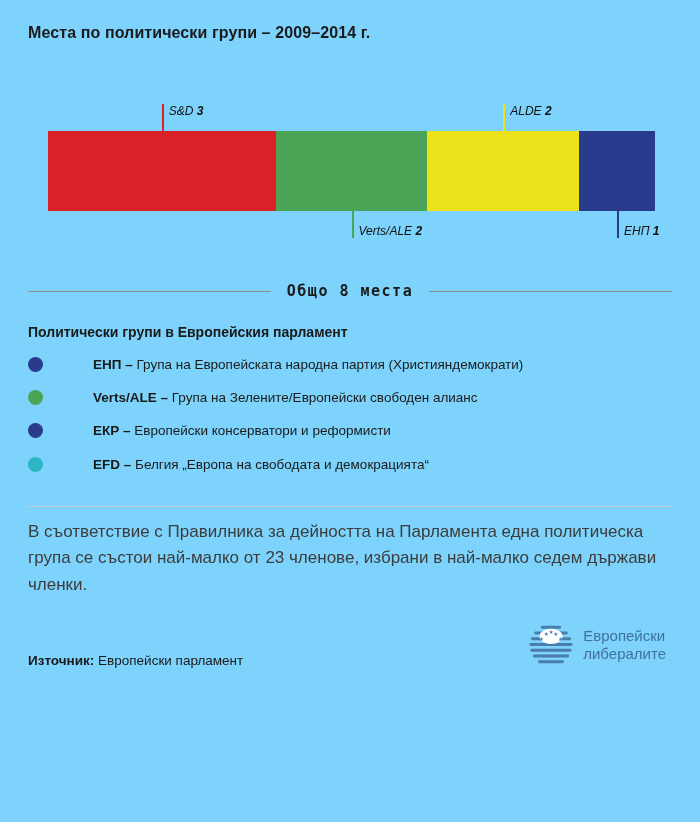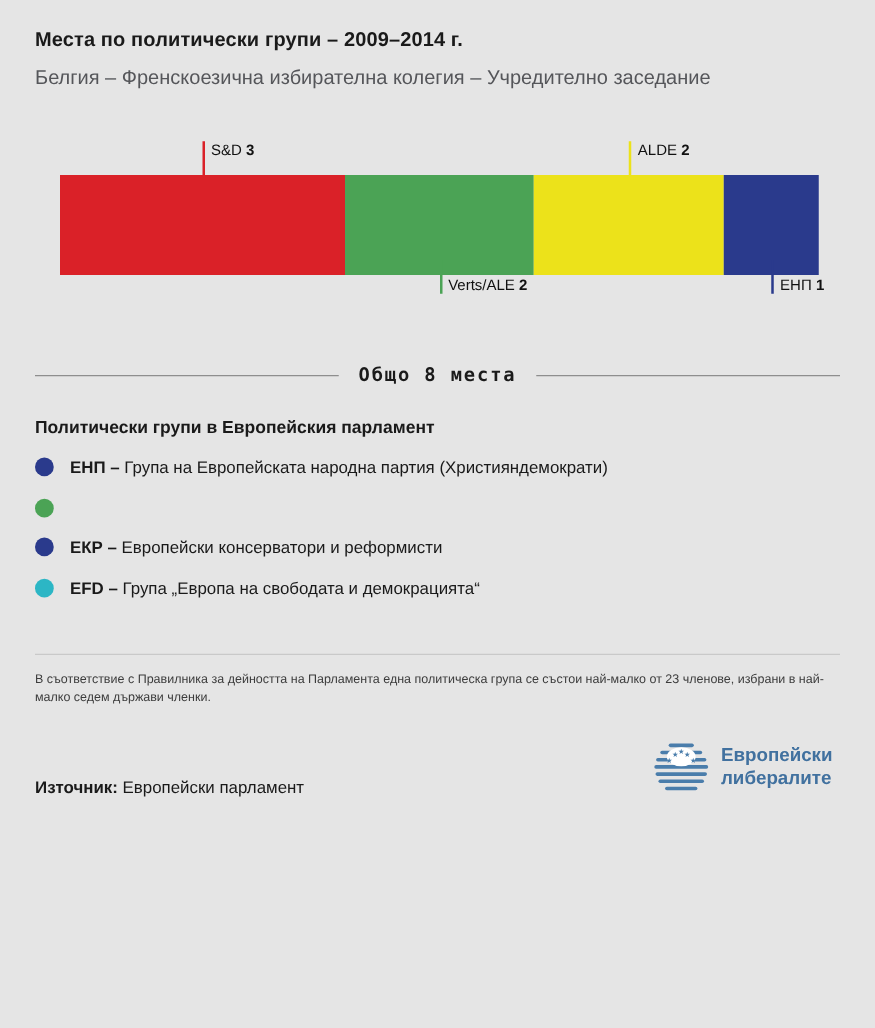--- a/index.html
+++ b/index.html
@@ -1,60 +1,59 @@
 <!DOCTYPE html>
 <html><head>
 <meta charset="utf-8">
 <style>
   html,body { margin:0; padding:0; background:#ffffff; }
   body { font-family:"Liberation Sans", sans-serif; color:#1a1a1a; }
-  .page { width:700px; height:822px; box-sizing:border-box; padding:16px 28px 18px 28px; position:relative; overflow:hidden; background:#e5e5e5; }
+  .page { width:700px; height:822px; box-sizing:border-box; padding:16px 28px 18px 28px; position:relative; overflow:hidden; background:#7dd3fc; }
 
   .title { font-size:16px; font-weight:bold; margin:8px 0 12px 0; letter-spacing:.1px; }
   .subtitle { font-size:16px; font-weight:normal; color:#55565a; margin:0; }
 
   
-  .chart { position:relative; margin:41px 17px 0 20px; height:134px; }
+  .chart { position:relative; margin:62px 17px 0 20px; height:134px;font-style:italic; }
   .bar { position:absolute; top:27px; left:0; right:0; height:80px; display:flex; }
   .segment { height:100%; }
   .seg-label { position:absolute; display:flex; white-space:nowrap; font-size:12px; color:#111; }
   .seg-label.above { top:0; align-items:flex-start; }
-  .seg-label.below { bottom:12px; align-items:flex-end;text-align:right; }
+  .seg-label.below { bottom:0; align-items:flex-end;text-align:right; }
   .tick { width:2px; height:27px; flex:0 0 2px; margin-right:5px; }
   .seg-text b { font-weight:bold; }
 
   
   .total-divider { display:flex; align-items:center; gap:16px; margin-top:44px; }
   .total-line { flex:1; height:1px; background:#8e8e8e; }
   .total-text { font-family:"DejaVu Sans Mono", monospace; font-weight:bold; font-size:15px; letter-spacing:1.5px; }
 
   
   .legend-heading { font-size:14px; font-weight:bold; margin:24px 0 16px 0; }
-  .legend-item { display:flex; align-items:flex-start; margin-bottom:15px; font-size:13.5px; line-height:1.35; }
+  .legend-item { display:flex; align-items:flex-start; margin-bottom:15px; font-size:13.5px; line-height:1.35;gap:37px; }
   .legend-dot { width:15px; height:15px; border-radius:50%; flex:0 0 15px; margin:1px 13px 0 0; }
   .legend-text { max-width:600px; }
   .legend-text .abbr { font-weight:bold; }
 
   
-  .footnote { border-top:1px solid #c9c9c9; margin-top:42px; padding-top:12px; font-size:10px; line-height:1.55; color:#3c3c3c; }
+  .footnote { border-top:1px solid #c9c9c9; margin-top:32px; padding-top:12px; font-size:17px; line-height:1.55; color:#3c3c3c; }
 
   
   .bottom { display:flex; justify-content:space-between; align-items:flex-end; margin-top:24px; }
   .source { font-size:13.5px; }
   .source b { font-weight:bold; }
   .logo-block { display:flex; align-items:center; gap:9px; padding-right:6px; }
-  .logo-text { color:#41719f; font-weight:bold; font-size:15px; line-height:1.18; }
+  .logo-text { color:#41719f; font-weight:normal; font-size:15px; line-height:1.18; }
 </style>
 </head>
 <body>
 
 <div class="page">
 
   <h1 class="title">Места по политически групи – 2009–2014 г.</h1>
-  <p class="subtitle">Белгия – Френскоезична избирателна колегия – Учредително заседание</p>
 
   <div class="chart">
     <div class="bar">
         <div class="segment" style="flex-grow: 3; background: rgb(218, 33, 40);"></div>
         <div class="segment" style="flex-grow: 2; background: rgb(75, 163, 85);"></div>
         <div class="segment" style="flex-grow: 2; background: rgb(236, 226, 26);"></div>
         <div class="segment" style="flex-grow: 1; background: rgb(42, 58, 140);"></div>
       </div>
 
   <div class="seg-label above" style="left: 18.75%;">
@@ -86,31 +85,32 @@
   <div>
     <div class="legend-item">
       <span class="legend-dot" style="background: rgb(42, 58, 140);"></span>
       <span class="legend-text"><span class="abbr">ЕНП – </span><span class="desc">Група на Европейската народна партия (Християндемократи)</span></span>
     </div>
 
 
 
     <div class="legend-item">
       <span class="legend-dot" style="background: rgb(75, 163, 85);"></span>
+      <span class="legend-text"><span class="abbr">Verts/ALE – </span><span class="desc">Група на Зелените/Европейски свободен алианс</span></span>
     </div>
 
     <div class="legend-item">
       <span class="legend-dot" style="background: rgb(42, 58, 140);"></span>
       <span class="legend-text"><span class="abbr">ЕКР – </span><span class="desc">Европейски консерватори и реформисти</span></span>
     </div>
 
 
     <div class="legend-item">
       <span class="legend-dot" style="background: rgb(44, 182, 197);"></span>
-      <span class="legend-text"><span class="abbr">EFD – </span><span class="desc">Група „Европа на свободата и демокрацията“</span></span>
+      <span class="legend-text"><span class="abbr">EFD – </span><span class="desc">Белгия „Европа на свободата и демокрацията“</span></span>
     </div>
 
   </div>
 
   <p class="footnote">В съответствие с Правилника за дейността на Парламента една политическа група се състои най-малко от 23 членове, избрани в най-малко седем държави членки.</p>
 
   <div class="bottom">
     <div class="source">
       <b>Източник:</b>
       <span>Европейски парламент</span>

